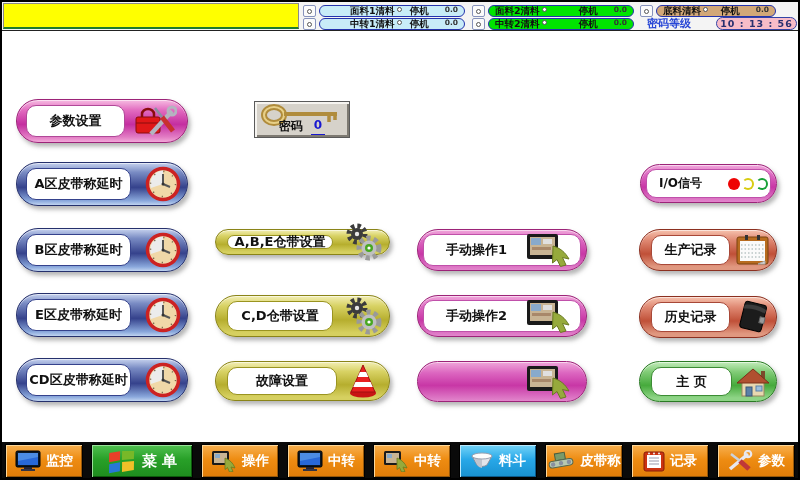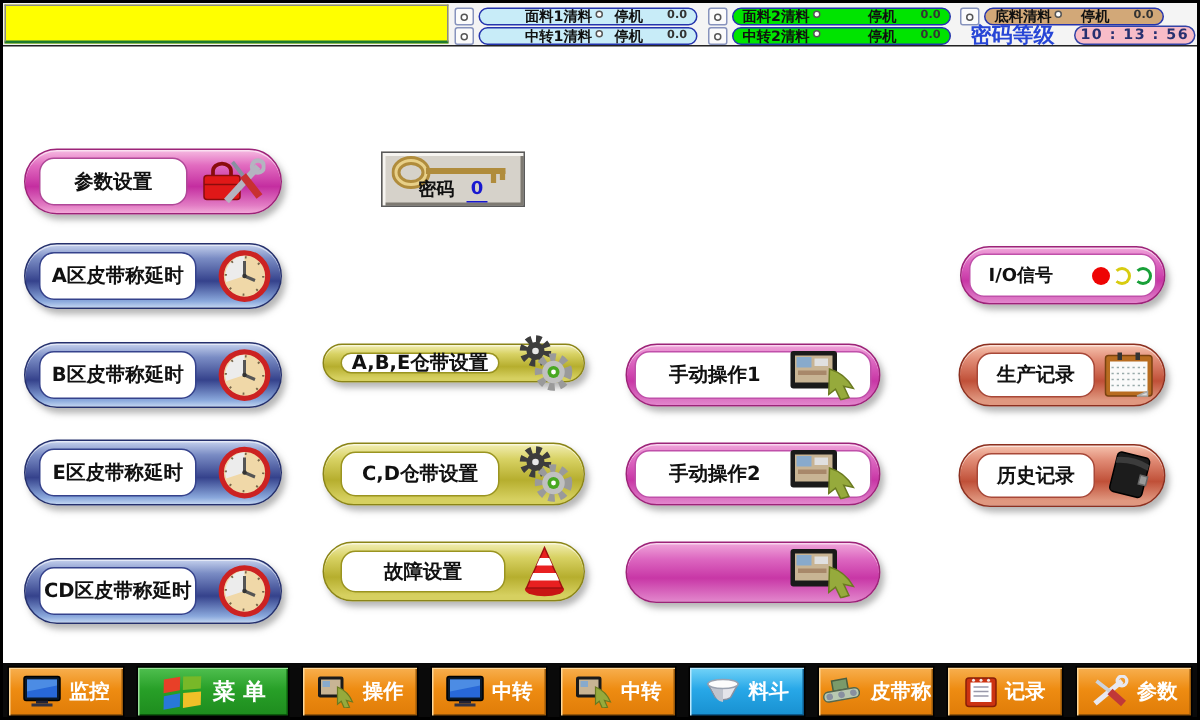--- a/index.html
+++ b/index.html
@@ -12,21 +12,21 @@
   .alarm-box { position:absolute; left:1px; top:1px; width:296px; height:26px; background:#ffff00; border:1px solid #8a8a8a; border-bottom:2px solid #1e7a2e; }
   .ind-box { position:absolute; width:13px; height:12px; background:#fbfbfb; border:1px solid #8793bd; border-radius:2px; display:flex; align-items:center; justify-content:center; }
   .ind-dot { width:5px; height:5px; border:1px solid #555; border-radius:50%; background:#fff; }
   .status-pill { position:absolute; height:12px; border:1px solid #2433ad; border-radius:6px; display:flex; align-items:center; padding:0 6px; font-size:9.5px; font-weight:bold; color:#111; white-space:nowrap; }
   .sp-blue { background:#c8ecf8;padding-left:30px; }
   .sp-green { background:#00e400; }
   .sp-tan  { background:#d2a878; }
   .sp-dot { width:5px; height:5px; border:1px solid #555; border-radius:50%; background:#fff; margin-left:2px; transform:translateY(-2px); }
   .sp-spacer { flex:1; }
   .sp-val { font-size:7.5px; color:#333; margin-left:16px; transform:translateY(-2px); }
-  .pwd-level { position:absolute; left:645px; top:16px; width:68px; height:12px; font-size:14px; font-weight:bold; color:#2746d6; line-height:12px; }
+  .pwd-level { position:absolute; left:645px; top:16px; width:68px; height:12px; font-size:11px; font-weight:bold; color:#2746d6; line-height:12px; }
   .clockbox { position:absolute; left:714px; top:15px; width:81px; height:13px; background:#f8bcc8; border:1px solid #3243a6; border-radius:7px; font-size:9.5px; font-weight:bold; color:#283070; display:flex; align-items:center; justify-content:center; letter-spacing:1px; }
 
   
   .main { position:absolute; left:0; top:30px; width:796px; height:410px; background:#fff; }
 
   .pill { position:absolute; border-radius:22px; box-shadow:2.5px 3.5px 4px rgba(110,110,110,.5), inset 0 1px 0 rgba(255,255,255,.55); }
   .t-pink  { background:linear-gradient(180deg,#f6bce2 0%,#e26cc0 24%,#c42ea0 58%,#e27cc4 88%,#f2a8d8 100%); border:1px solid #9c2378; }
   .t-blue  { background:linear-gradient(180deg,#c6d2ee 0%,#7a8cc4 22%,#35428c 58%,#8aa8dc 90%,#c0d4f0 100%); border:1px solid #25306c; }
   .t-olive { background:linear-gradient(180deg,#f2eeb4 0%,#d8d264 25%,#b6ae2e 60%,#d6d060 92%); border:1px solid #8a8418; }
   .t-red   { background:linear-gradient(180deg,#f6c2ae 0%,#e08a74 25%,#c05038 60%,#e09880 92%); border:1px solid #8c3020; }
@@ -188,21 +188,21 @@
           <circle cx="18" cy="18" r="15.5" fill="#f0d8a8" stroke="#cc2222" stroke-width="3.5"></circle>
           <path d="M18 18 L18 4.5 A13.5 13.5 0 0 0 5.8 22 Z" fill="#ececec"></path>
           <circle cx="18" cy="18" r="12.5" fill="none" stroke="#77664a" stroke-width="1.5" stroke-dasharray="1.2 8.6"></circle>
           <line x1="18" y1="18" x2="18" y2="8" stroke="#555" stroke-width="2"></line>
           <line x1="18" y1="18" x2="25" y2="21" stroke="#555" stroke-width="2"></line>
           <circle cx="18" cy="18" r="1.5" fill="#333"></circle>
         </svg>
       </span>
     </div>
 
-    <div class="pill t-blue" style="left:14px;top:340px;width:172px;height:44px">
+    <div class="pill t-blue" style="left:14px;top:326px;width:172px;height:44px">
       <div class="pill-inner" style="left:9px;right:56px">
           <span>CD区皮带称延时</span>
         </div>
       <span class="icon" style="right:6px">
         <svg width="36" height="36" viewBox="0 0 36 36">
           <circle cx="18" cy="18" r="15.5" fill="#f0d8a8" stroke="#cc2222" stroke-width="3.5"></circle>
           <path d="M18 18 L18 4.5 A13.5 13.5 0 0 0 5.8 22 Z" fill="#ececec"></path>
           <circle cx="18" cy="18" r="12.5" fill="none" stroke="#77664a" stroke-width="1.5" stroke-dasharray="1.2 8.6"></circle>
           <line x1="18" y1="18" x2="18" y2="8" stroke="#555" stroke-width="2"></line>
           <line x1="18" y1="18" x2="25" y2="21" stroke="#555" stroke-width="2"></line>
@@ -362,20 +362,34 @@
         <svg width="36" height="36" viewBox="0 0 36 36">
           <g transform="rotate(14 18 18)">
             <rect x="7" y="4" width="22" height="27" rx="3" fill="#1c1c1c" stroke="#000"></rect>
             <path d="M7 8 q11 -3.5 22 0 v4 q-11 -3.5 -22 0 z" fill="#3c3c3c"></path>
             <rect x="25" y="16" width="5" height="6" fill="#999" stroke="#666"></rect>
           </g>
         </svg>
       </span>
     </div>
 
+    <div class="pill t-green" style="left:637px;top:329px;width:138px;height:41px">
+      <div class="pill-inner" style="left:11px;right:44px">
+          <span>主 页</span>
+        </div>
+      <span class="icon" style="right:5px">
+        <svg width="36" height="32" viewBox="0 0 36 32">
+          <rect x="26" y="5" width="4" height="8" fill="#7a4a2a"></rect>
+          <rect x="7" y="16" width="22" height="14" fill="#e8d8b0" stroke="#99855e"></rect>
+          <path d="M2 17 L18 3 L34 17 Z" fill="#b05030" stroke="#7a3018"></path>
+          <rect x="11" y="21" width="6" height="9" fill="#5a80a8" stroke="#3a5878"></rect>
+          <rect x="21" y="20" width="6" height="5" fill="#9ec0dc" stroke="#5a80a8"></rect>
+        </svg>
+      </span>
+    </div>
   </div>
 
   <div class="taskbar">
 
     <div class="tb-btn">
       <span class="ticon">
         <svg width="26" height="22" viewBox="0 0 26 22">
           <rect x="1" y="1" width="24" height="16" rx="1.5" fill="#0a1828" stroke="#000"></rect>
           <rect x="3" y="3" width="20" height="12" fill="#2868d8"></rect>
           <path d="M3 3 h20 v4 l-20 4 z" fill="#5898e8" opacity="0.75"></path>

